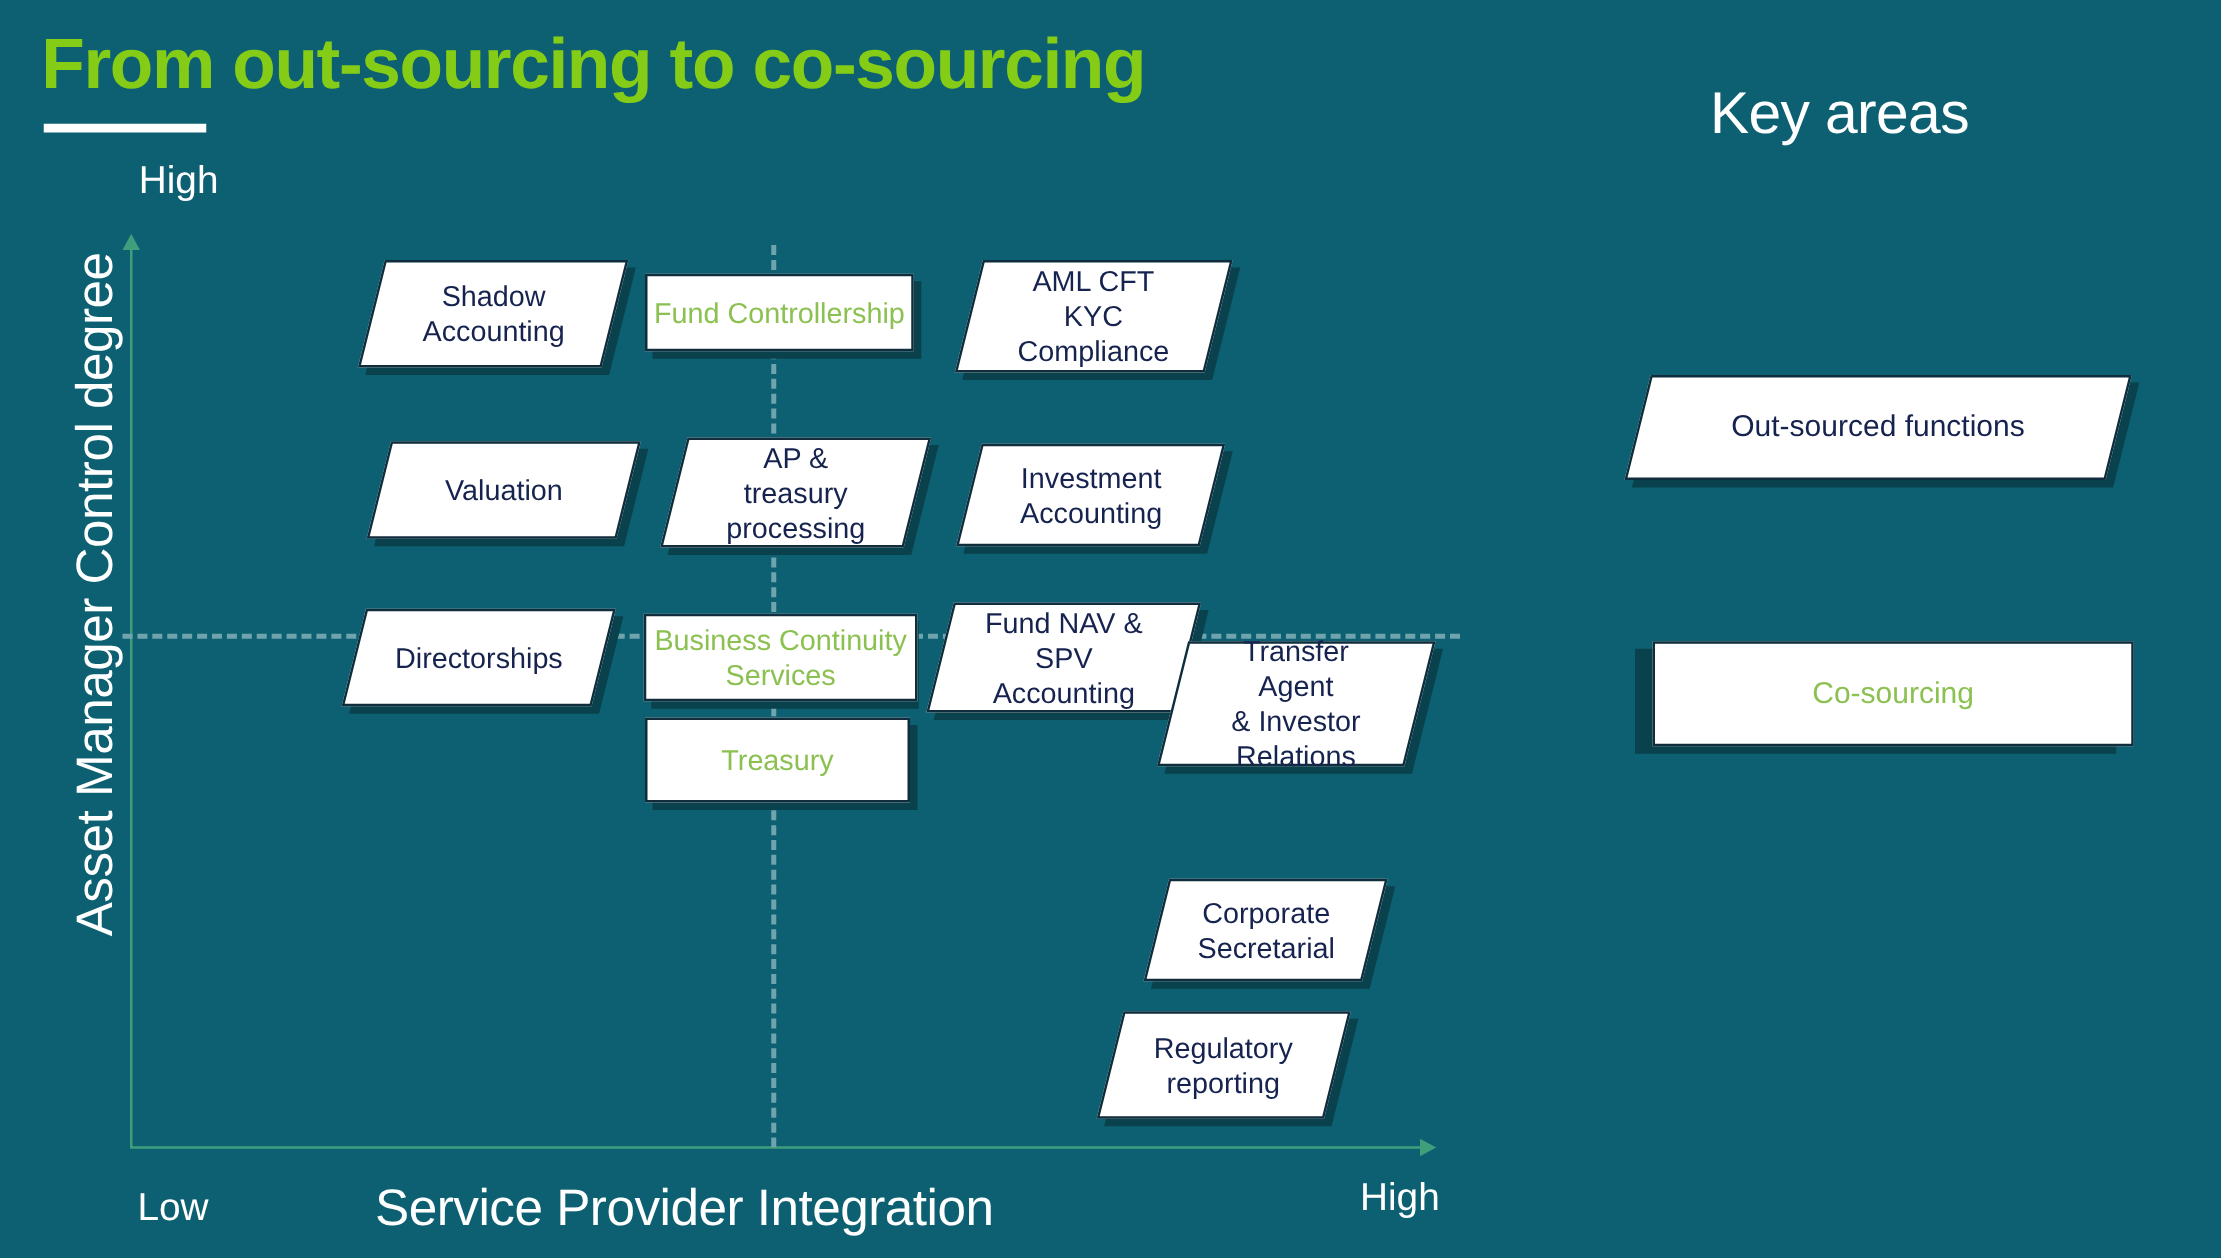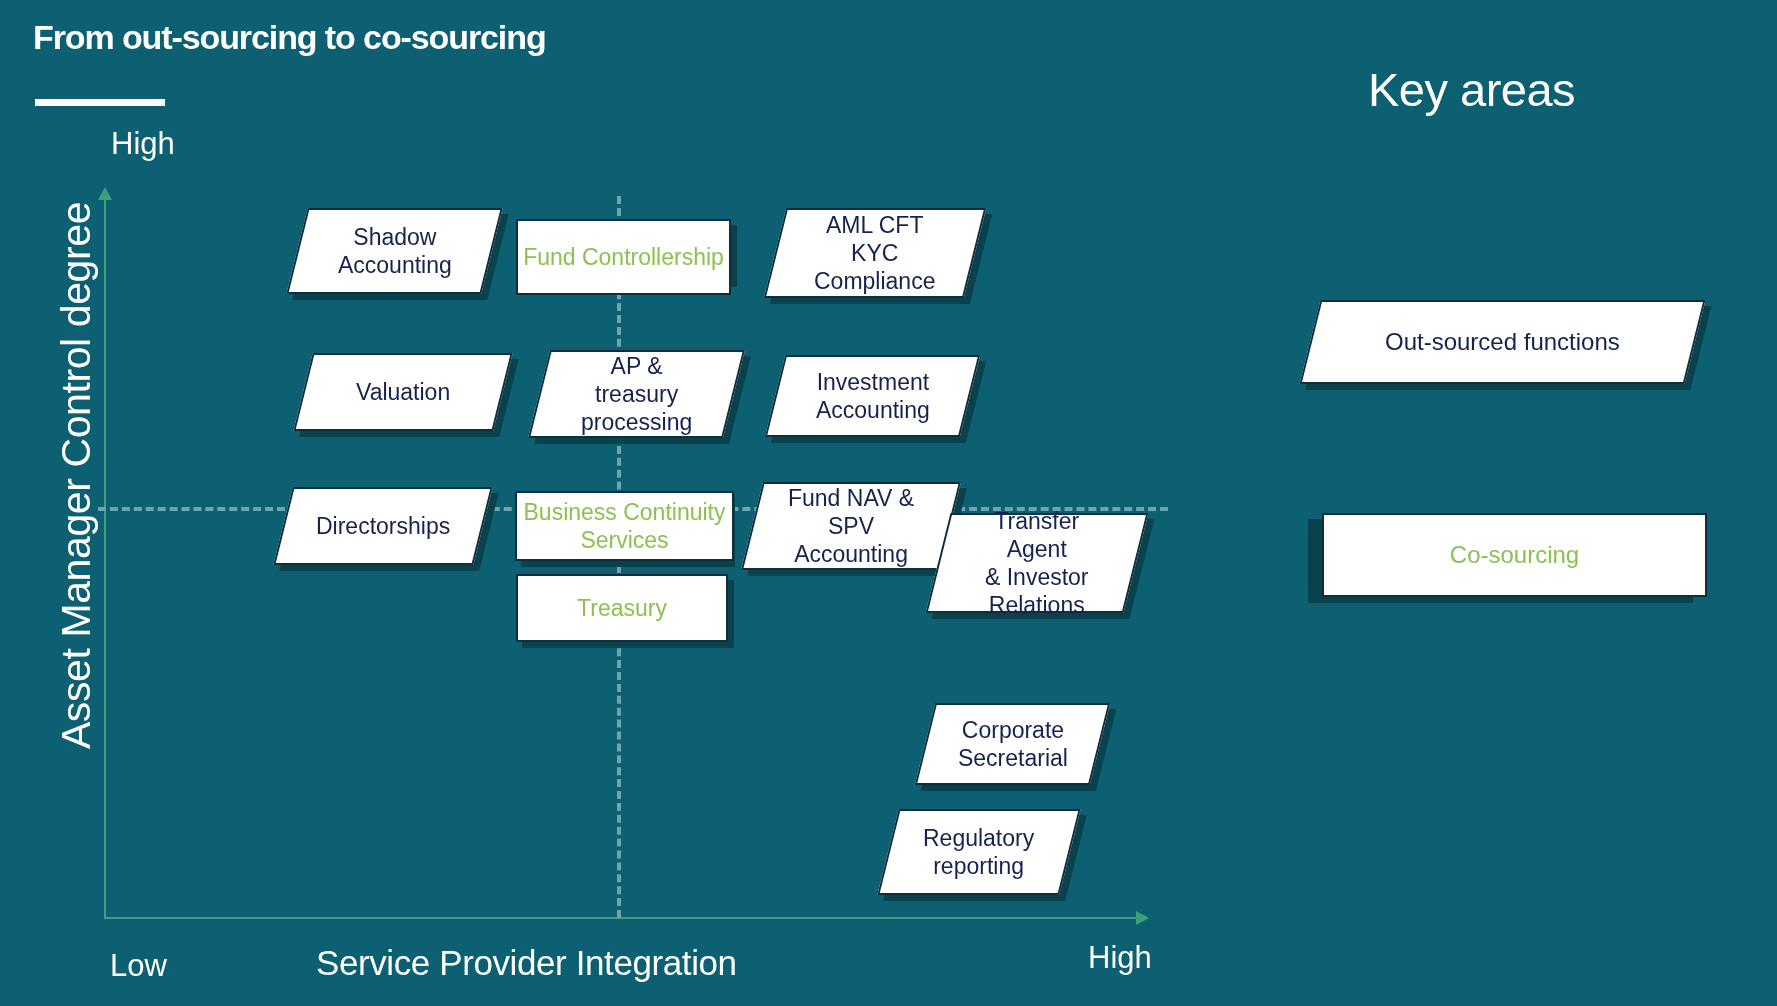--- a/index.html
+++ b/index.html
@@ -7,21 +7,21 @@
     width:1777px;height:1006px;overflow:hidden;
     background:#0c6071;
     font-family:"Liberation Sans", sans-serif;
     position:relative;
   }
   .slide{position:absolute;inset:0;}
 
   
   .title{
     position:absolute;left:33px;top:18px;
-    font-size:34px;font-weight:700;color:#ffffff;
+    font-size:57px;font-weight:700;color:#84cc16;
     letter-spacing:-1.1px;white-space:nowrap;
   }
   .title-rule{
     position:absolute;left:35px;top:99px;
     width:130px;height:7px;background:#ffffff;
   }
   .key-areas-title{
     position:absolute;left:1368px;top:62px;
     font-size:47px;color:#ffffff;font-weight:400;
     letter-spacing:-0.5px;white-space:nowrap;
@@ -30,22 +30,22 @@
   
   .y-axis-label{
     position:absolute;left:-294px;top:452px;
     width:740px;text-align:center;
     transform:rotate(-90deg);
     font-size:41px;color:#ffffff;font-weight:400;
     letter-spacing:-0.4px;white-space:nowrap;
   }
   .x-axis-label{
     position:absolute;left:300px;top:943px;
-    font-size:35px;color:#ffffff;font-weight:400;
-    letter-spacing:-0.4px;white-space:nowrap;margin-left:16px;
+    font-size:41px;color:#ffffff;font-weight:400;
+    letter-spacing:-0.4px;white-space:nowrap;
   }
   .tick{
     position:absolute;color:#ffffff;font-size:31px;font-weight:400;
     white-space:nowrap;
   }
   .tick-y-high{left:111px;top:126px;}
   .tick-x-low{left:110px;top:948px;}
   .tick-x-high{left:1088px;top:940px;}
 
   
@@ -145,21 +145,21 @@
   <div class="tick tick-y-high">High</div>
   <div class="tick tick-x-low">Low</div>
   <div class="tick tick-x-high">High</div>
 
   <div id="nodes-layer">
       <div class="shadow" style="left: 303px; top: 214px; width: 195px; height: 86px; transform: skewX(-14deg);"></div>
       <div class="node out" style="left: 297px; top: 208px; width: 195px; height: 86px; font-size: 23px;">
         <span>Shadow<br>Accounting</span>
       </div>
       <div class="shadow" style="left: 522px; top: 225px; width: 215px; height: 62px;"></div>
-      <div class="node co" style="left: 516px; top: 219px; width: 215px; height: 76px; font-size: 23px;">
+      <div class="node co" style="left: 516px; top: 219px; width: 215px; height: 62px; font-size: 23px;">
         <span>Fund Controllership</span>
       </div>
       <div class="shadow" style="left: 781px; top: 214px; width: 200px; height: 90px; transform: skewX(-14deg);"></div>
       <div class="node out" style="left: 775px; top: 208px; width: 200px; height: 90px; font-size: 23px;">
         <span>AML CFT<br>KYC<br>Compliance</span>
       </div>
       <div class="shadow" style="left: 309px; top: 359px; width: 200px; height: 78px; transform: skewX(-14deg);"></div>
       <div class="node out" style="left: 303px; top: 353px; width: 200px; height: 78px; font-size: 23px;">
         <span>Valuation</span>
       </div>

